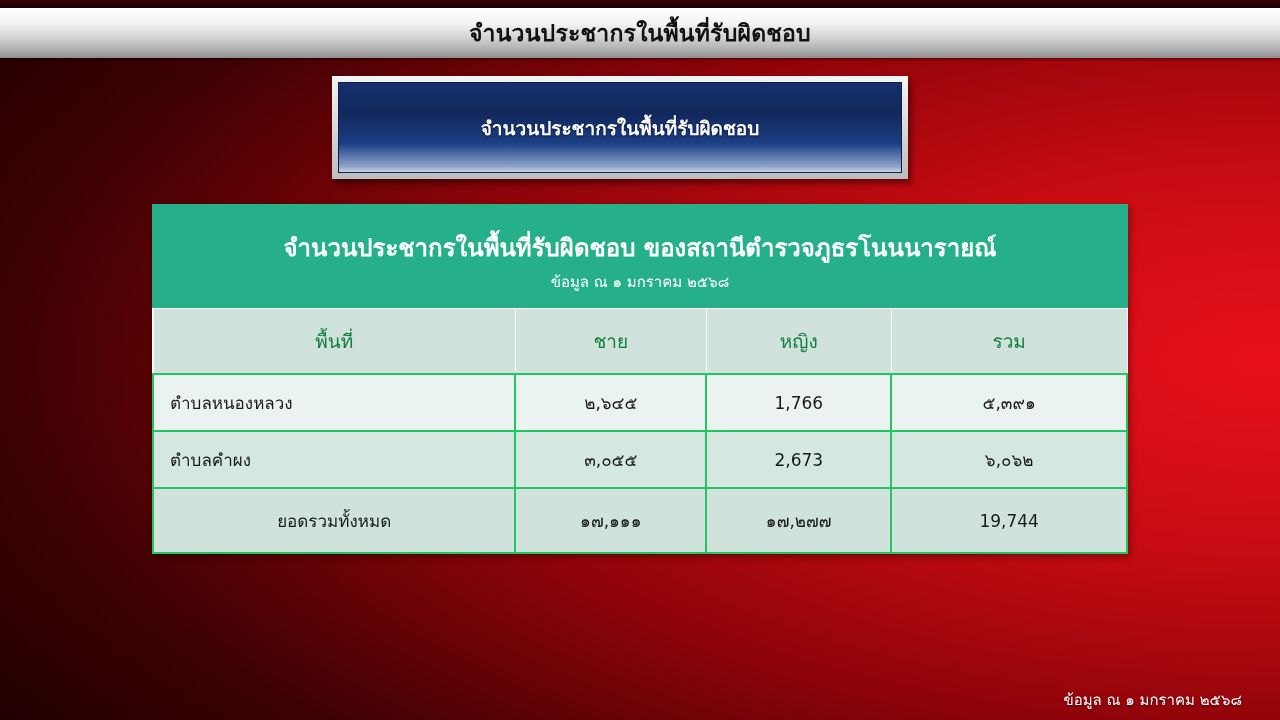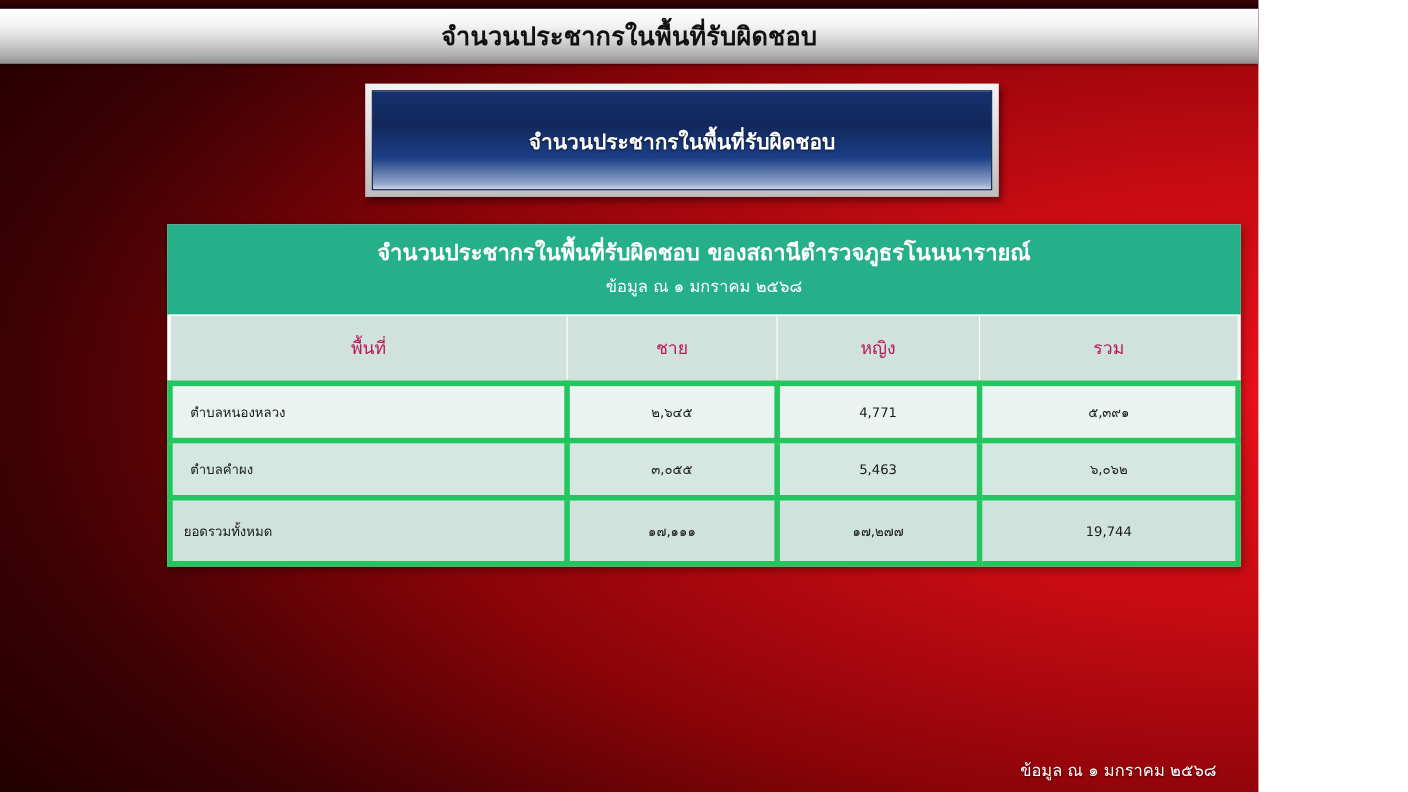--- a/index.html
+++ b/index.html
@@ -7,21 +7,21 @@
     padding: 0;
   }
   body {
     width: 1280px;
     height: 720px;
     overflow: hidden;
     font-family: "DejaVu Sans", "Liberation Sans", sans-serif;
   }
   .slide {
     position: relative;
-    width: 1144px;
+    width: 1280px;
     height: 720px;
     background:
       radial-gradient(ellipse 130% 100% at 100% 50%, #e8101a 0%, #c50b12 28%, #8d0409 52%, #3d0103 76%, #120000 100%);
     overflow: hidden;
   }
   
   .top-strip {
     position: absolute;
     top: 0; left: 0;
     width: 100%;
@@ -85,65 +85,67 @@
     background: #ffffff;
     box-shadow: 2px 3px 7px rgba(0,0,0,0.35);
   }
   .table-header {
     background: #26b08a;
     padding: 12px 10px 14px 10px;
     text-align: center;
     color: #ffffff;
   }
   .table-header .th-main {
-    font-size: 20px;
+    font-size: 24px;
     font-weight: bold;
     line-height: 1.3;
+    margin-top: 17px;
   }
   .table-header .th-sub {
     font-size: 15px;
     margin-top: 6px;
   }
   table.data {
     width: 100%;
     border-collapse: collapse;
     table-layout: fixed;
   }
   table.data col.c-area { width: 37.2%; }
   table.data col.c-male { width: 19.6%; }
   table.data col.c-female { width: 19.0%; }
   table.data col.c-total { width: 24.2%; }
 
   table.data th {
     background: #cfe2dc;
-    color: #be185d;
-    font-size: 16px;
+    color: #15803d;
+    font-size: 19px;
     font-weight: normal;
     text-align: center;
     padding: 17px 6px;
     border: 1px solid #ffffff;
   }
   table.data td {
-    font-size: 12px;
+    font-size: 17px;
     color: #1a1a1a;
     padding: 14px 10px;
-    border: 5px solid #22c55e;
+    border: 2px solid #22c55e;
     text-align: center;
   }
   table.data td.area {
     text-align: left;
     padding-left: 16px;
   }
   table.data tr.r-odd td { background: #eaf3f0; }
   table.data tr.r-even td { background: #d5e7e1; }
   table.data tr.r-total td {
     background: #cfe2dc;
     padding: 18px 10px;
   }
   table.data tr.r-total td.area {
+    text-align: center;
     font-weight: normal;
     font-family: Liberation Mono, monospace;
   }
   
   .footer-note {
     position: absolute;
     right: 38px;
     bottom: 8px;
     color: #ffffff;
     font-size: 15px;
@@ -186,27 +188,27 @@
           <th>พื้นที่</th>
           <th>ชาย</th>
           <th>หญิง</th>
           <th>รวม</th>
         </tr>
       </thead>
       <tbody>
         <tr class="r-odd">
           <td class="area">ตำบลหนองหลวง</td>
           <td>๒,๖๔๕</td>
-          <td>4,771</td>
+          <td>1,766</td>
           <td>๕,๓๙๑</td>
         </tr>
         <tr class="r-even">
           <td class="area">ตำบลคำผง</td>
           <td>๓,๐๕๕</td>
-          <td>5,463</td>
+          <td>2,673</td>
           <td>๖,๐๖๒</td>
         </tr>
         <tr class="r-total">
           <td class="area">ยอดรวมทั้งหมด</td>
           <td>๑๗,๑๑๑</td>
           <td>๑๗,๒๗๗</td>
           <td>19,744</td>
         </tr>
       </tbody>
     </table>

